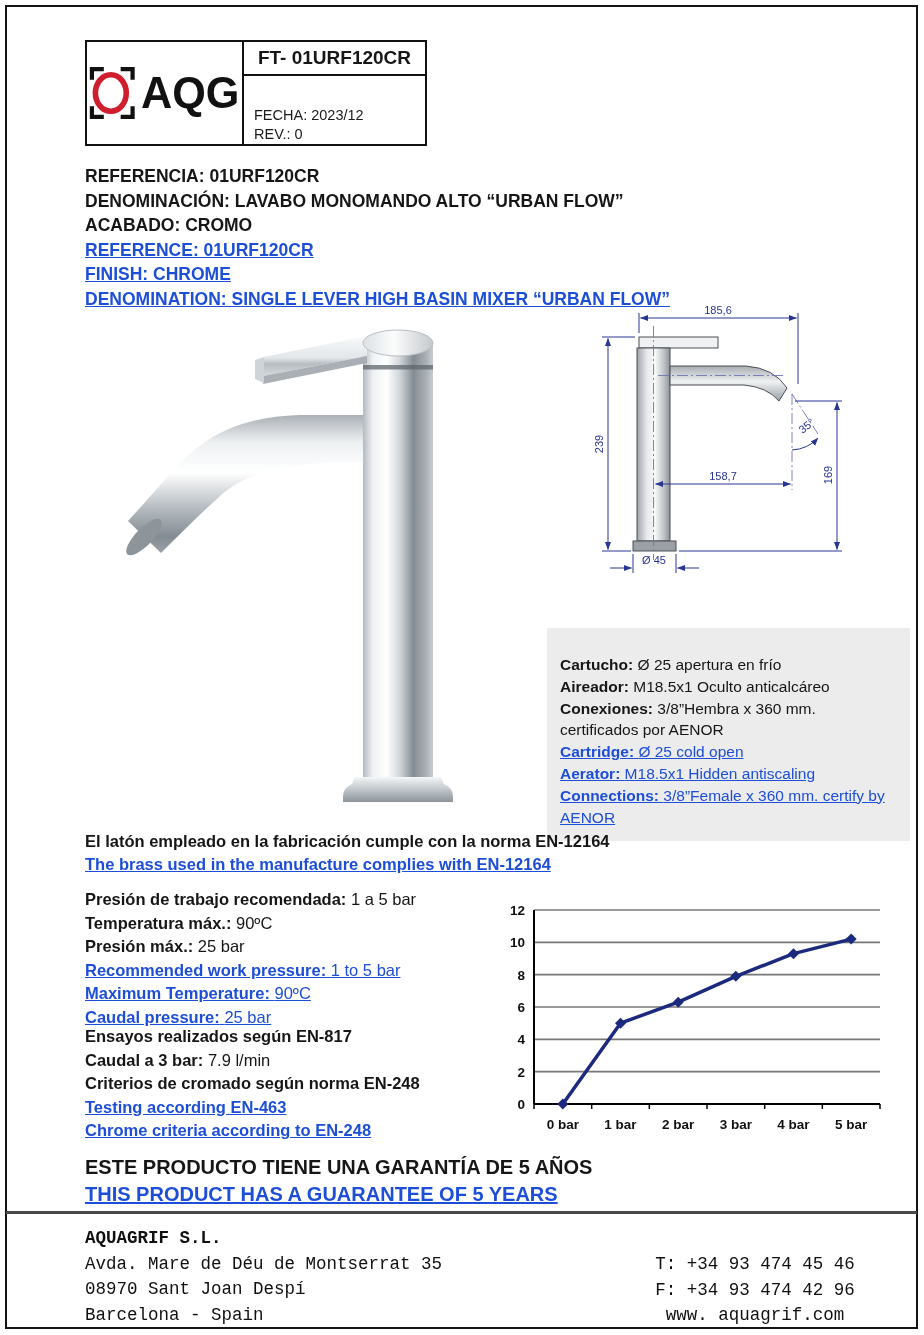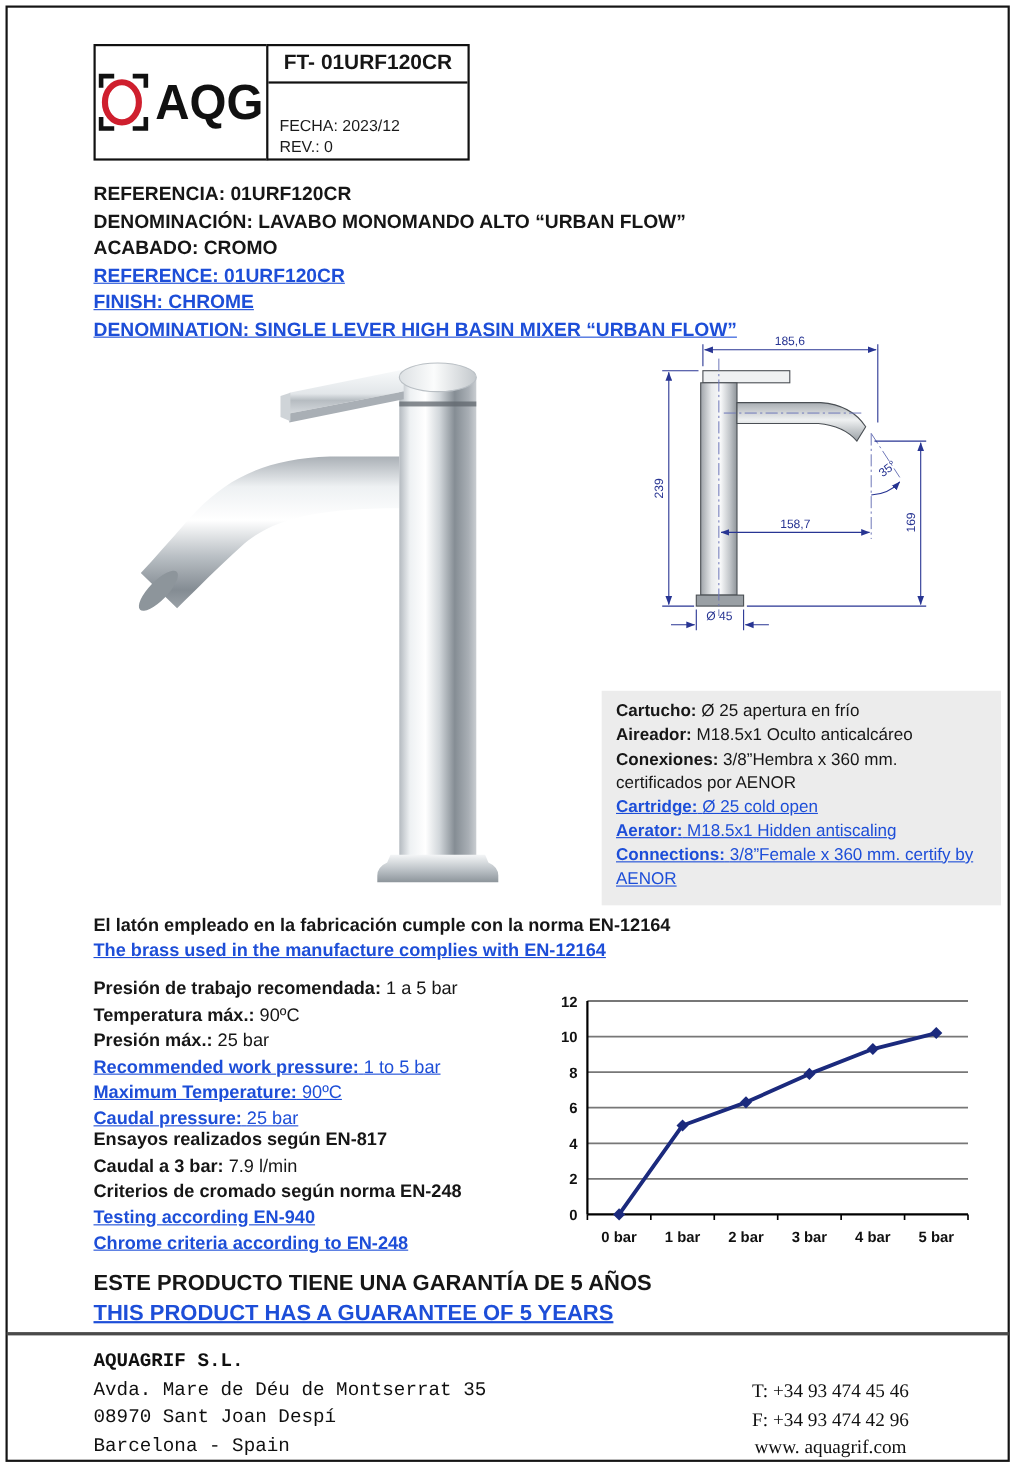--- a/index.html
+++ b/index.html
@@ -31,39 +31,39 @@
   .es { color:#161616; }
   .en { color:#1d4ed8;text-decoration:underline; }
 
   
   .photo { position:absolute; left:95px; top:303px; }
   .draw  { position:absolute; left:588px; top:298px; }
   .draw text { font-size:11px; font-family:"Liberation Sans", sans-serif; fill:#283593; }
 
   
   .features { position:absolute; left:547px; top:628px; width:363px; background:#ececec;
-    padding:8px 13px 13px 13px; font-size:15.5px; line-height:21.8px; }
+    padding:26px 13px 13px 13px; font-size:15.5px; line-height:21.8px; }
 
   
   .brass { position:absolute; left:85px; top:830px; font-size:16.5px; font-weight:bold; line-height:23px; }
   .conds { position:absolute; left:85px; top:888px; font-size:16.5px; line-height:23.6px; }
   .tests { position:absolute; left:85px; top:1025px; font-size:16.5px; line-height:23.6px; }
 
   
   .chart { position:absolute; left:498px; top:896px; }
   .chart text { font-family:"Liberation Sans", sans-serif; font-weight:bold; font-size:13.5px; fill:#111; }
 
   
   .warranty { position:absolute; left:85px; top:1154px; font-size:20px; font-weight:bold; line-height:27px; }
   .sep { position:absolute; left:6px; top:1211px; width:911px; height:3px; background:#4a4a4a; }
   .footer-left { position:absolute; left:85px; top:1226px; font-family:Liberation Mono, monospace;
     font-size:17.5px; line-height:25.5px; color:#101010; }
   .footer-left .co { font-weight:bold; }
   .footer-right { position:absolute; left:595px; top:1252px; width:320px; text-align:center;
-    font-family:Liberation Serif, serif; font-size:17.5px; line-height:25.5px; color:#101010; }
+    font-family:Liberation Mono, monospace; font-size:17.5px; line-height:25.5px; color:#101010; }
 </style>
 </head>
 <body>
 
 <div class="border-frame"></div>
 
 <div class="hdr">
   <div class="cell logo-cell">
     <svg width="72" height="82" viewBox="0 0 72 82">
       <g stroke="#111" stroke-width="6" fill="none">
@@ -228,21 +228,21 @@
   <div class="es"><b>Presión máx.:</b> <span>25 bar</span></div>
   <div class="en"><b>Recommended work pressure:</b> <span>1 to 5 bar</span></div>
   <div class="en"><b>Maximum Temperature:</b> <span>90ºC</span></div>
   <div class="en"><b>Caudal pressure:</b> <span>25 bar</span></div>
 </div>
 
 <div class="tests">
   <div class="es"><b>Ensayos realizados según EN-817</b> <span></span></div>
   <div class="es"><b>Caudal a 3 bar:</b> <span>7.9 l/min</span></div>
   <div class="es"><b>Criterios de cromado según norma EN-248</b> <span></span></div>
-  <div class="en"><b>Testing according EN-940</b> <span></span></div>
+  <div class="en"><b>Testing according EN-463</b> <span></span></div>
   <div class="en"><b>Chrome criteria according to EN-248</b> <span></span></div>
 </div>
 
 <svg id="flow-chart" class="chart" width="392" height="248">
     <text x="27" y="213" text-anchor="end">0</text>
     <line x1="36" y1="175.66666666666669" x2="382" y2="175.66666666666669" stroke="#777" stroke-width="1.6"></line>
     <text x="27" y="180.66666666666669" text-anchor="end">2</text>
     <line x1="36" y1="143.33333333333334" x2="382" y2="143.33333333333334" stroke="#777" stroke-width="1.6"></line>
     <text x="27" y="148.33333333333334" text-anchor="end">4</text>
     <line x1="36" y1="111" x2="382" y2="111" stroke="#777" stroke-width="1.6"></line>

